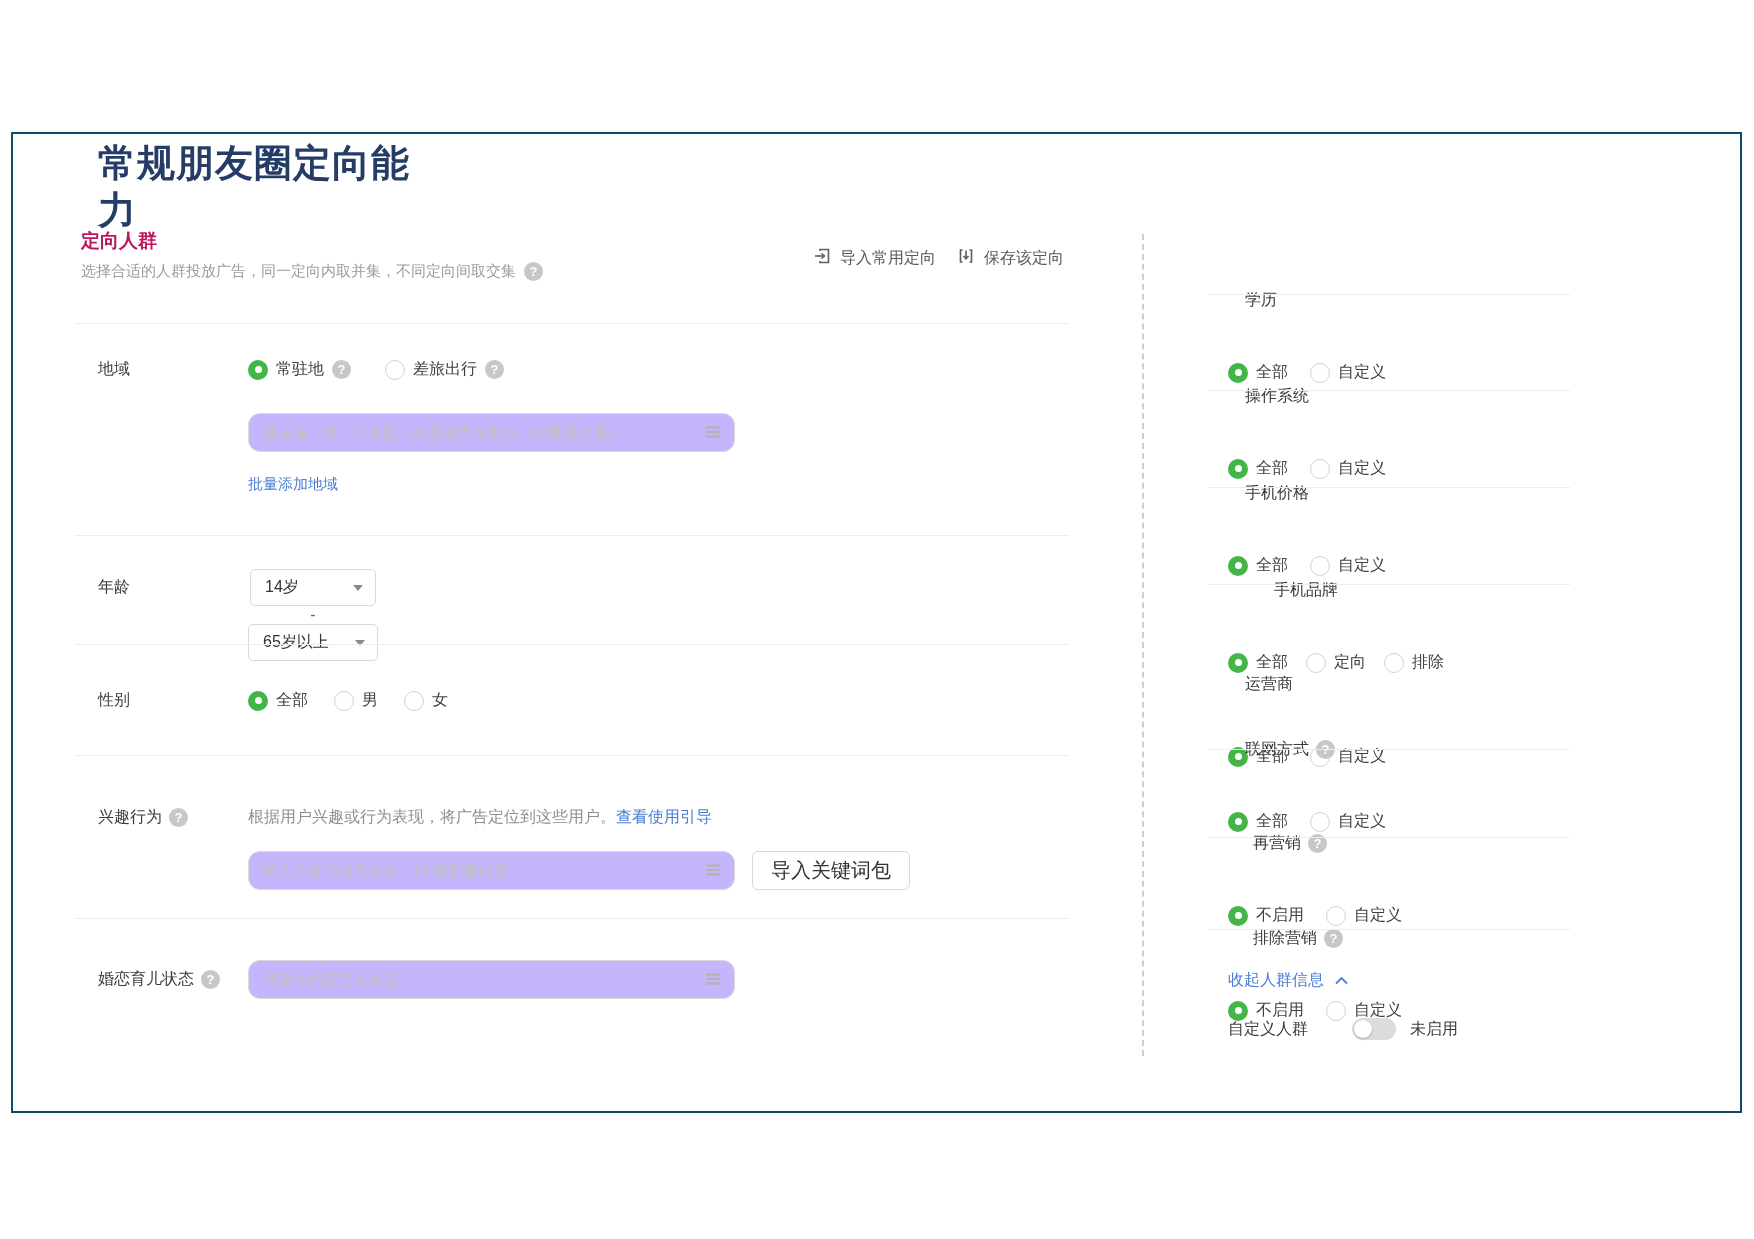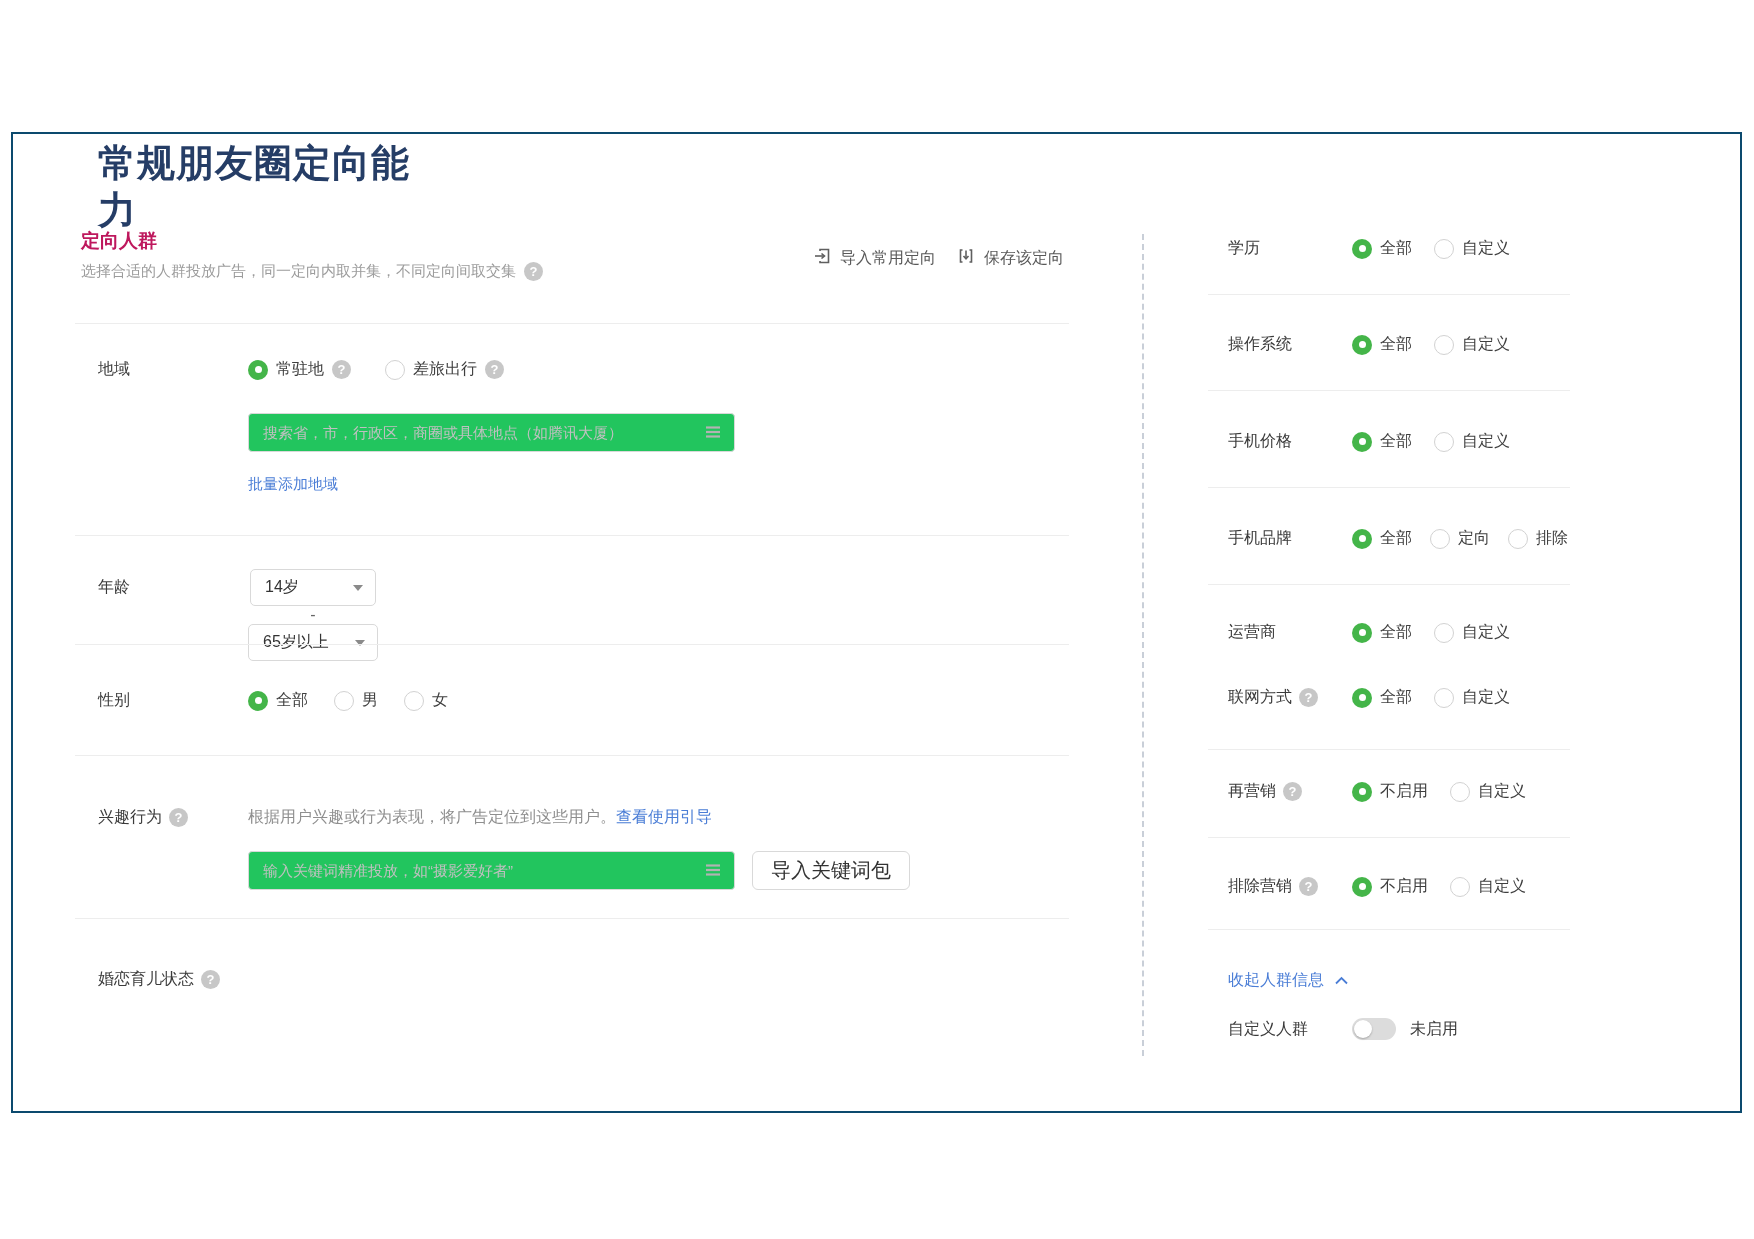--- a/index.html
+++ b/index.html
@@ -40,37 +40,37 @@
   .radio.on::after { content:""; position:absolute; left:6.5px; top:6.5px;
     width:7px; height:7px; border-radius:50%; background:#fff; }
   .radio.off { background:#fff; border:1px solid #d2d2d2; }
 
   .help { width:19px; height:19px; border-radius:50%; background:#c7c7c7;
     color:#fff; font-size:13px; font-weight:bold; display:inline-flex;
     align-items:center; justify-content:center; flex:0 0 19px; }
 
   .input-wrap { position:relative; width:487px; }
   .input-wrap input { width:100%; height:39px; border:1px solid #d9d9d9;
-    border-radius:4px; padding:0 42px 0 14px; font-size:15px; color:#333;
-    font-family:inherit; outline:none; background:#22c55e; }
+    border-radius:12px; padding:0 42px 0 14px; font-size:15px; color:#333;
+    font-family:inherit; outline:none; background:#c4b5fd; }
   .input-wrap input::placeholder { color:#c0c0c0; }
   .input-icon { position:absolute; right:12px; top:10px; }
 
   .link { color:#4a7dd6; font-size:15px; cursor:pointer; text-decoration:none; }
 
   .select-box { display:flex; align-items:center; justify-content:space-between;
     width:126px; height:37px; border:1px solid #d9d9d9; border-radius:5px;
     padding:0 12px 0 14px; font-size:16px; color:#333; cursor:pointer; background:#fff; }
   .caret { width:0; height:0; border:5px solid transparent;
     border-top:6px solid #8a8a8a; margin-top:6px; }
 
   .btn { height:39px; padding:0 18px; border:1px solid #d9d9d9; border-radius:6px;
     background:#fff; font-size:20px; color:#333; cursor:pointer; font-family:inherit; }
 
-  .r-row { position:absolute; left:1215px; display:flex; align-items:center; }
+  .r-row { position:absolute; left:1215px; display:flex; align-items:center;flex-direction:column; }
   .r-label { width:124px; flex:0 0 124px; font-size:16px; color:#3b3b3b;
     display:flex; align-items:center; gap:7px; }
   .r-radios { display:flex; align-items:center; gap:22px; }
 
   .collapse { position:absolute; left:1215px; top:836px; display:flex;
     align-items:center; gap:10px; font-size:16px; color:#4a7dd6; cursor:pointer; }
 
   .toggle-row { position:absolute; left:1215px; top:884px; display:flex; align-items:center; }
   .toggle { width:44px; height:22px; border-radius:11px; background:#dcdcdc;
     position:relative; cursor:pointer; flex:0 0 44px; }
@@ -221,20 +221,30 @@
     </div>
   </div>
 
   <div class="h-sep" style="top:784px"></div>
 
   <div class="row" style="top:826px">
     <div class="row-label" style="padding-top:9px">
       <span>婚恋育儿状态</span>
       <span class="help">?</span>
     </div>
+    <div class="input-wrap">
+      <input type="text" placeholder="请添加婚恋育儿状态" style="">
+      <span class="input-icon">
+        <svg width="20" height="18" viewBox="0 0 20 18" stroke="#b3b3b3" stroke-width="2.2">
+          <path d="M3 4.5 H17"></path>
+            <path d="M3 9 H17"></path>
+            <path d="M3 13.5 H17"></path>
+        </svg>
+      </span>
+    </div>
   </div>
 
   <div class="v-dashed"></div>
 
   <div class="r-row" style="top:104px">
     <div class="r-label">
         <span>学历</span>
       </div>
     <div class="r-radios">
       <span class="radio-opt">

